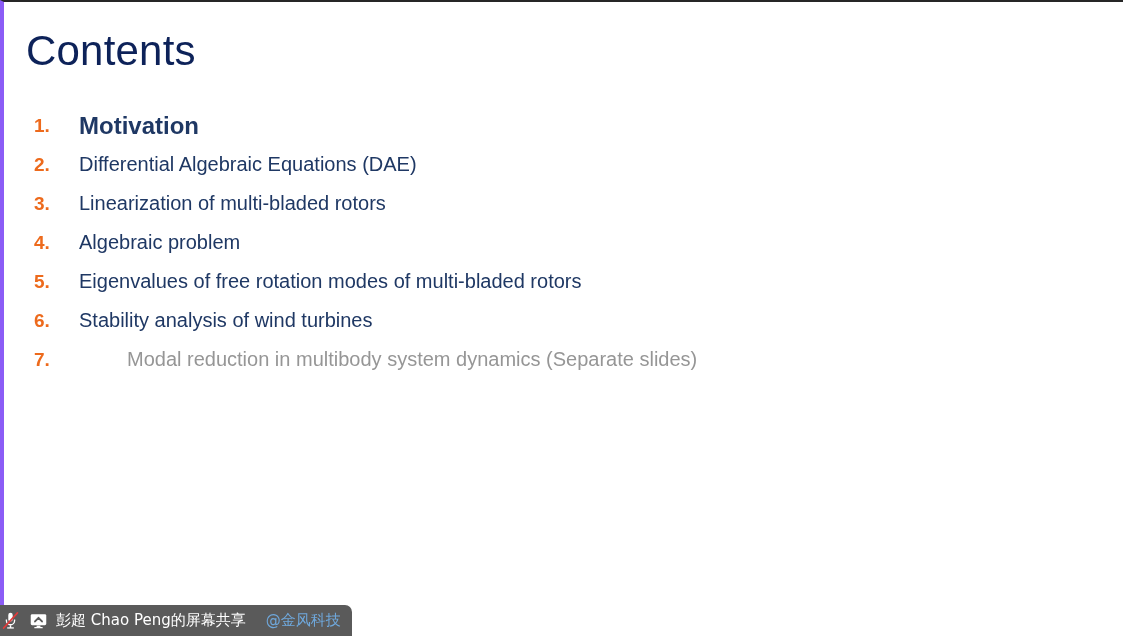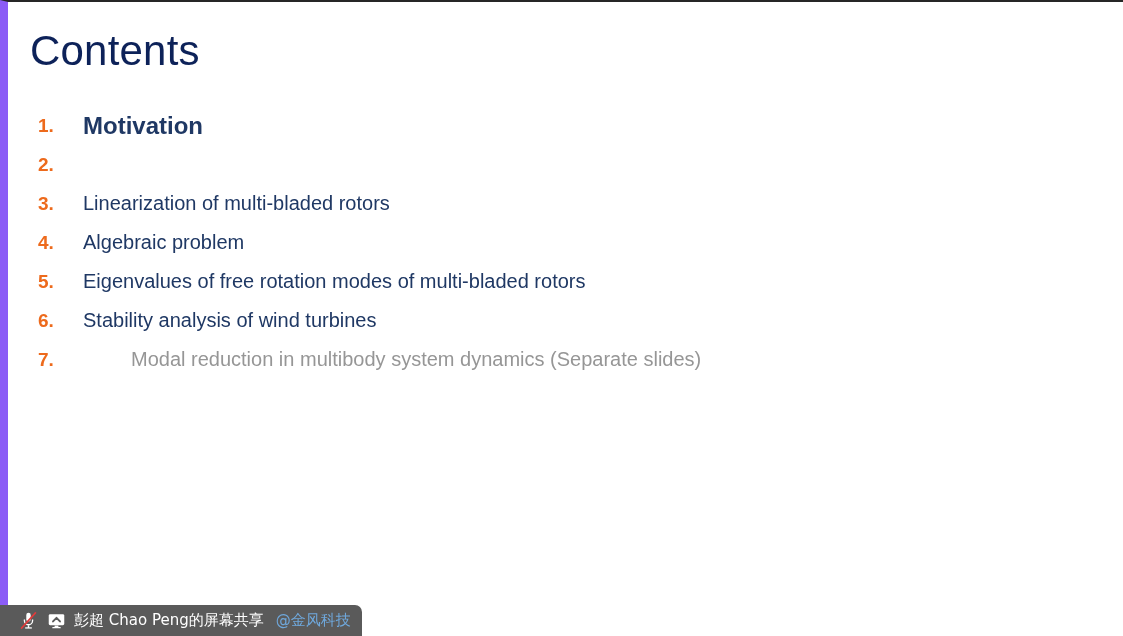--- a/index.html
+++ b/index.html
@@ -18,21 +18,21 @@
   
   #slide {
     position: absolute;
     left: 0;
     top: 0;
     width: 1123px;
     height: 636px;
     background: #ffffff;
     box-sizing: border-box;
     border-top: 2px solid #262626;
-    border-left: 8px solid #8b5cf6;
+    border-left: 4px solid #8b5cf6;
   }
 
   
   #slide-title {
     position: absolute;
     left: 22px;
     top: 24px;
     font-size: 42px;
     line-height: 50px;
     font-weight: 400;
@@ -86,21 +86,21 @@
   
   #share-bar {
     position: absolute;
     left: 0;
     bottom: 0;
     height: 31px;
     background: #5a5a5a;
     border-top-right-radius: 7px;
     display: flex;
     align-items: center;
-    padding: 0 11px 0 18px;
+    padding: 0 11px 0 0;
     box-sizing: border-box;
     gap: 8px;
   }
   .share-icon {
     display: inline-flex;
     align-items: center;
     justify-content: center;
     width: 20px;
     height: 20px;
     flex: none;
@@ -110,40 +110,41 @@
     color: #ffffff;
     white-space: nowrap;
     line-height: 31px;
     font-family: "DejaVu Sans", sans-serif;
   }
   #share-handle {
     font-size: 15px;
     color: #6fa8dc;
     white-space: nowrap;
     line-height: 31px;
-    margin-left: 4px;
+    margin-left: 12px;
     font-family: "DejaVu Sans", sans-serif;
   }
 </style>
 </head>
 <body>
 
 <div id="slide">
 
   <div id="slide-title">Contents</div>
 
   <div id="contents-list">
 
     <div class="contents-item is-bold">
       <span class="item-number">1.</span>
       <span class="item-label">Motivation</span>
     </div>
 
     <div class="contents-item">
       <span class="item-number">2.</span>
+      <span class="item-label">Differential Algebraic Equations (DAE)</span>
     </div>
 
     <div class="contents-item">
       <span class="item-number">3.</span>
       <span class="item-label">Linearization of multi-bladed rotors</span>
     </div>
 
     <div class="contents-item">
       <span class="item-number">4.</span>
       <span class="item-label">Algebraic problem</span>

